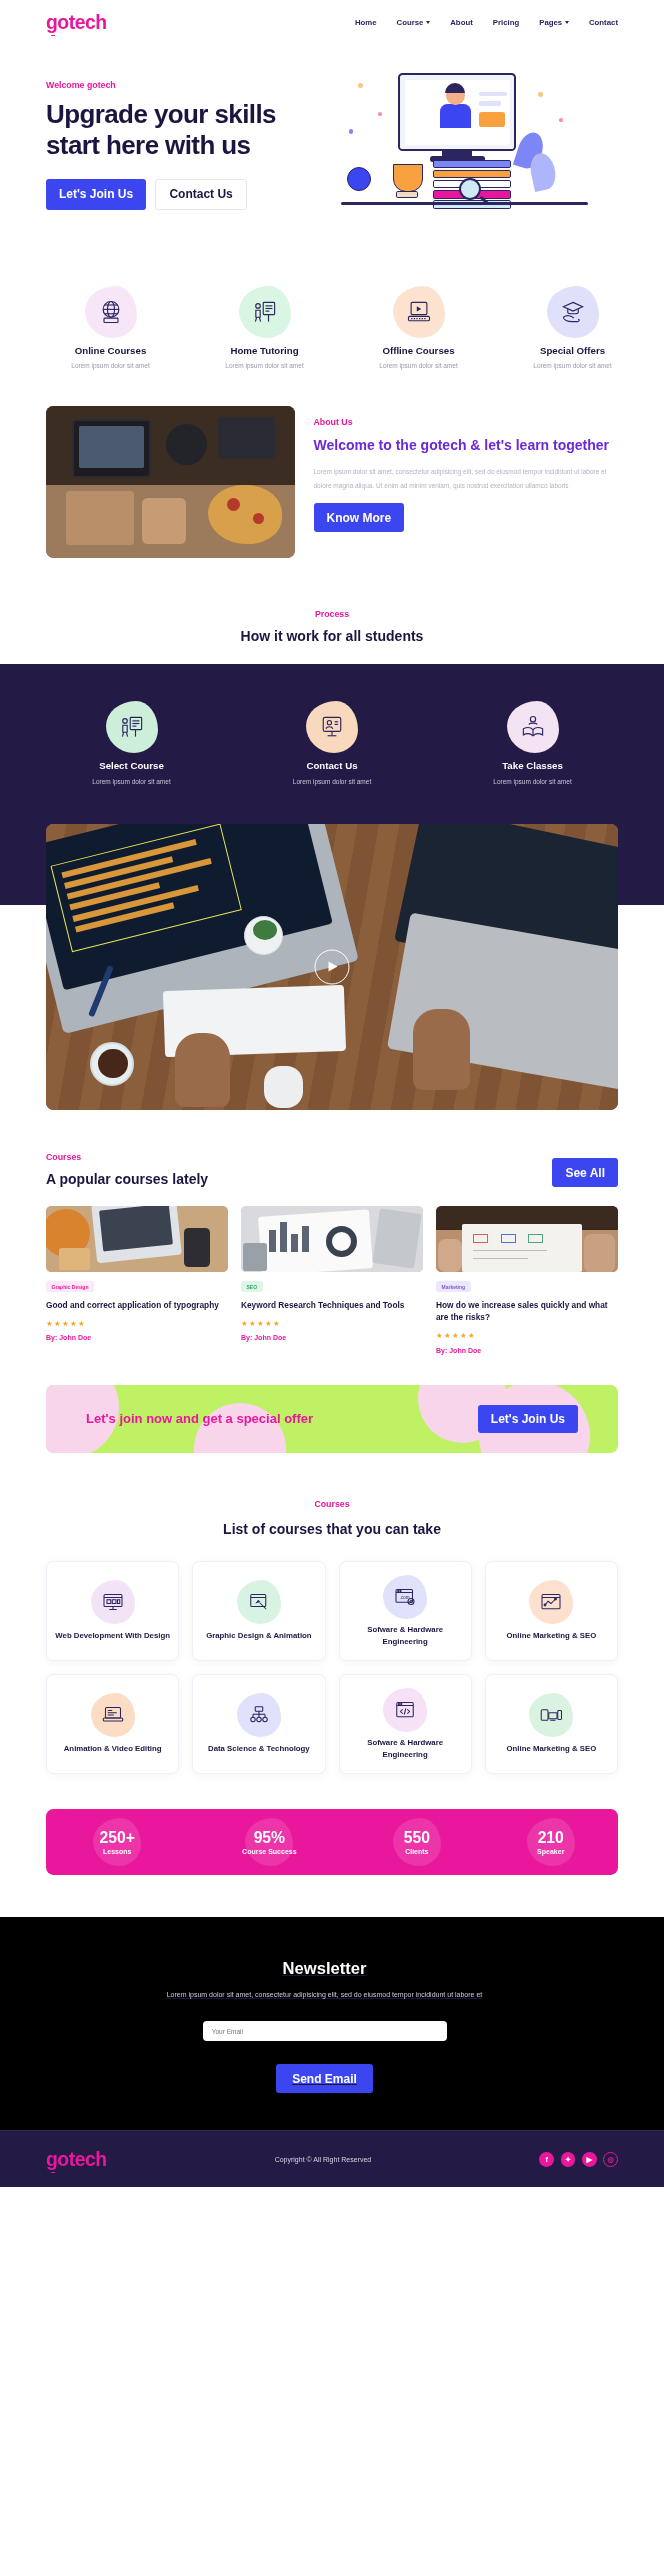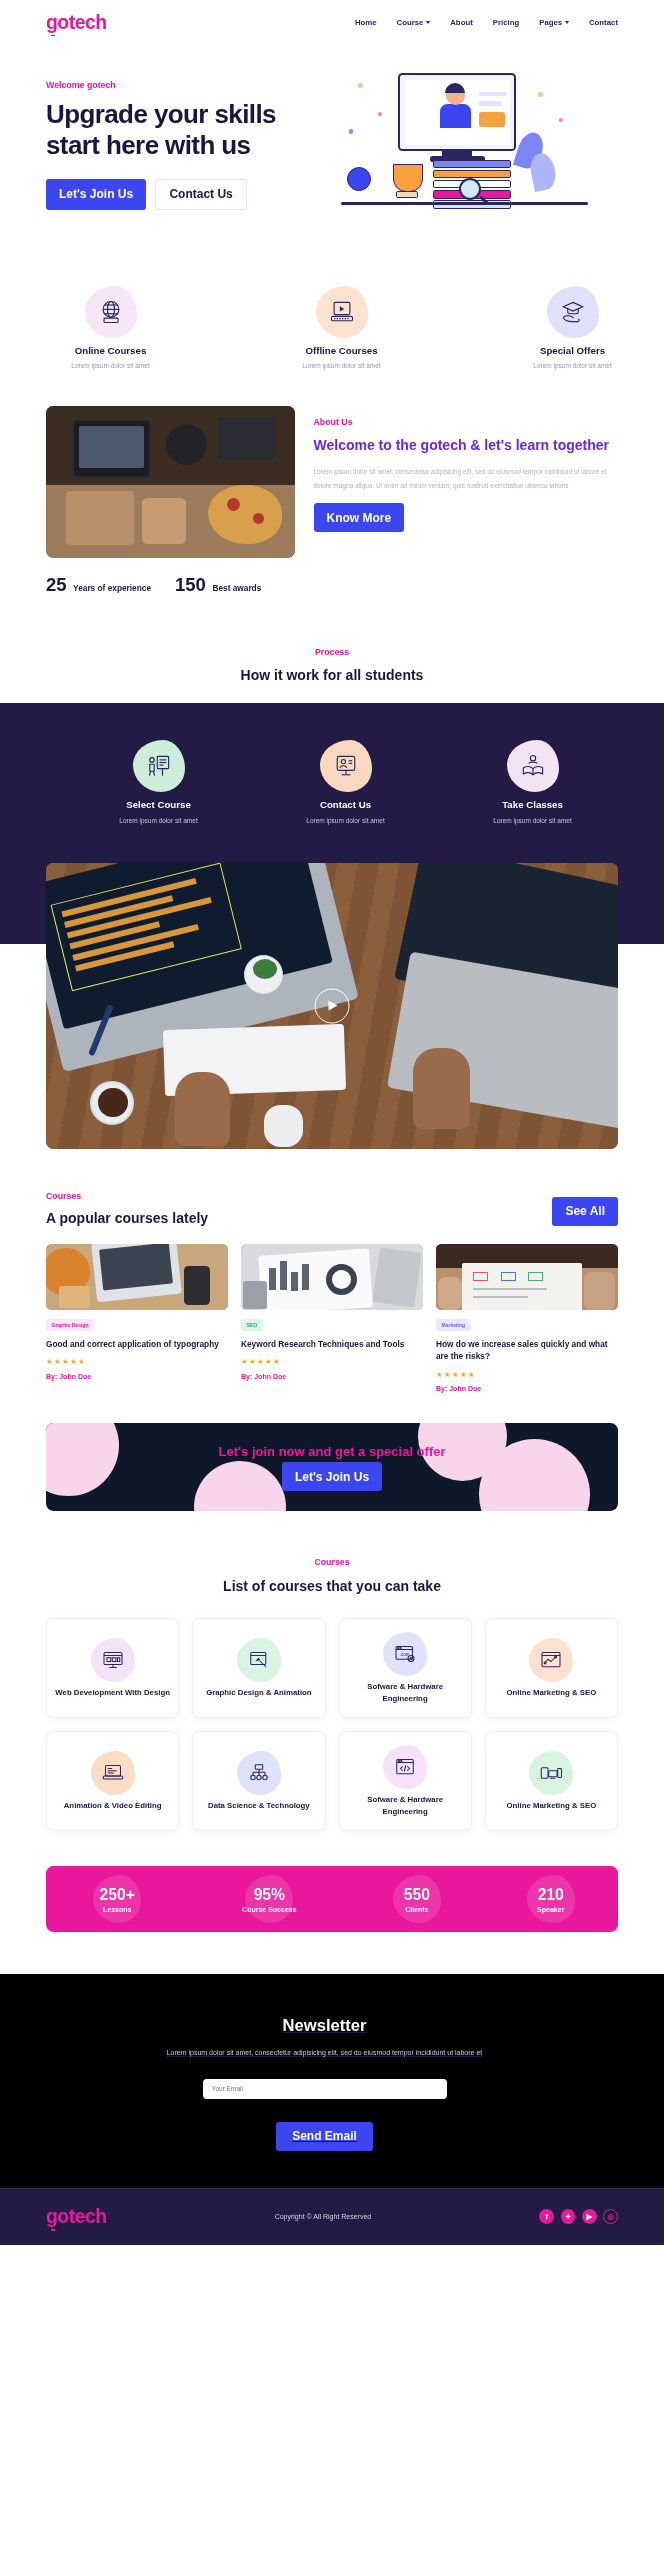--- a/index.html
+++ b/index.html
@@ -220,21 +220,21 @@
   .stat-lab { font-size: 8.3px; font-weight: bold; color: #1b1640; }
 
   
   .process-head { text-align: center; padding: 51px 0 20px 0; }
   .process-head h2 { font-size: 14px; font-weight: bold; margin-top: 7.4px; }
   .dark {
     background: #241a46;
     padding: 37px 46px 120px 46px;
     position: relative;
   }
-  .steps { display: flex; justify-content: flex-end; gap: 16px; }
+  .steps { display: flex; justify-content: space-between; gap: 16px; }
   .step { width: 171px; text-align: center; }
   .step-title { font-size: 9.7px; font-weight: bold; color: #fff; margin-bottom: 6.5px; }
   .step-desc { font-size: 6.5px; color: #c9c5d8; }
 
   
   .video-outer { margin-top: -81px; padding: 0 46px; position: relative; z-index: 5; }
   .video {
     height: 286px; border-radius: 7.4px; overflow: hidden; position: relative;
     background: #7b5437;
   }
@@ -269,25 +269,25 @@
     display: inline-block; font-size: 5px; font-weight: bold;
     padding: 2.8px 5.5px; border-radius: 2.8px; margin: 9.2px 0 6.5px 0;
   }
   .ccard-title { font-size: 8.3px; font-weight: bold; line-height: 1.5; color: #1b1640; }
   .stars { margin: 7.4px 0 6.5px 0; font-size: 7.4px; color: #f5a623; letter-spacing: 1.4px; }
   .byline { font-size: 7px; font-weight: bold; color: #e8179c; }
 
   
   .cta-outer { padding: 31px 46px 0 46px; }
   .cta {
-    background: #0f172a;
+    background: #bef264;
     border-radius: 7.4px;
     padding: 20px 40px;
     display: flex; align-items: center; justify-content: space-between;
-    position: relative; overflow: hidden; flex-direction: column;
+    position: relative; overflow: hidden;
   }
   .cta h3 { font-size: 13px; font-weight: bold; color: #e8179c; line-height: 1.45; z-index: 2; }
   .cta .btn { z-index: 2; }
   .cta-blob { position: absolute; border-radius: 50%; background: #f9d5ec; }
 
   
   .cat-head { text-align: center; padding: 46px 0 0 0; }
   .cat-head h2 { font-size: 14px; font-weight: bold; line-height: 1.45; margin-top: 7.4px; }
   .cat-grid {
     display: grid; grid-template-columns: repeat(4, 1fr);
@@ -450,20 +450,40 @@
               <line x1="8.5" y1="18" x2="23.5" y2="18"></line>
             <rect x="8" y="23" width="16" height="5" rx="1"></rect>
           </svg>
         </div>
       </div>
       <div class="feature-title">Online Courses</div>
       <div class="feature-desc">Lorem ipsum dolor sit amet</div>
     </div>
     <div class="feature">
       <div class="blob">
+        <div class="blob-bg" style="background:#d9f5e4;"></div>
+        <div class="blob-ic">
+          <svg width="28" height="28" viewBox="0 0 32 32" fill="none" stroke="#2b2560" stroke-width="1.3">
+            <rect x="14" y="5" width="13" height="14" rx="1"></rect>
+            <line x1="16.5" y1="9" x2="24.5" y2="9"></line>
+              <line x1="16.5" y1="12" x2="24.5" y2="12"></line>
+              <line x1="16.5" y1="15" x2="21" y2="15"></line>
+            <circle cx="8" cy="9" r="2.6"></circle>
+              <path d="M5.5 14 h5 v8 h-5 z"></path>
+              <line x1="6.5" y1="22" x2="5" y2="27"></line>
+              <line x1="9.5" y1="22" x2="11" y2="27"></line>
+            <line x1="20" y1="19" x2="20" y2="27"></line>
+          </svg>
+        </div>
+      </div>
+      <div class="feature-title">Home Tutoring</div>
+      <div class="feature-desc">Lorem ipsum dolor sit amet</div>
+    </div>
+    <div class="feature">
+      <div class="blob">
         <div class="blob-bg" style="background:#fde2cf;"></div>
         <div class="blob-ic">
           <svg width="28" height="28" viewBox="0 0 32 32" fill="none" stroke="#2b2560" stroke-width="1.3">
             <rect x="7" y="5" width="18" height="14" rx="1.5"></rect>
             <path d="M13.5 9.5 l5 3 l-5 3 z" fill="#2b2560" stroke="none"></path>
             <rect x="4" y="21" width="24" height="5" rx="1.5"></rect>
             <line x1="7" y1="23.5" x2="25" y2="23.5" stroke-dasharray="1.5 1.5"></line>
           </svg>
         </div>
       </div>
@@ -502,30 +522,20 @@
       <div style="position:absolute;left:96px;top:92px;width:44px;height:46px;background:#c79b74;border-radius:5.5px;"></div>
     </div>
     <div class="about-right">
       <div class="eyebrow">About Us</div>
       <h2>Welcome to the gotech &amp; let's learn together</h2>
       <div class="about-p">Lorem ipsum dolor sit amet, consectetur adipisicing elit, sed do eiusmod tempor incididunt ut labore et dolore magna aliqua. Ut enim ad minim veniam, quis nostrud exercitation ullamco laboris</div>
       <div class="btn btn-primary">Know More</div>
     </div>
   </div>
 
-  <div class="stats-row">
-    <div class="stat">
-      <span class="stat-num">25</span>
-      <span class="stat-lab">Years of experience</span>
-    </div>
-    <div class="stat">
-      <span class="stat-num">150</span>
-      <span class="stat-lab">Best awards</span>
-    </div>
-  </div>
 
   <div class="process-head">
     <div class="eyebrow">Process</div>
     <h2>How it work for all students</h2>
   </div>
 
   <div class="dark">
     <div class="steps">
       <div class="step">
         <div class="blob">

